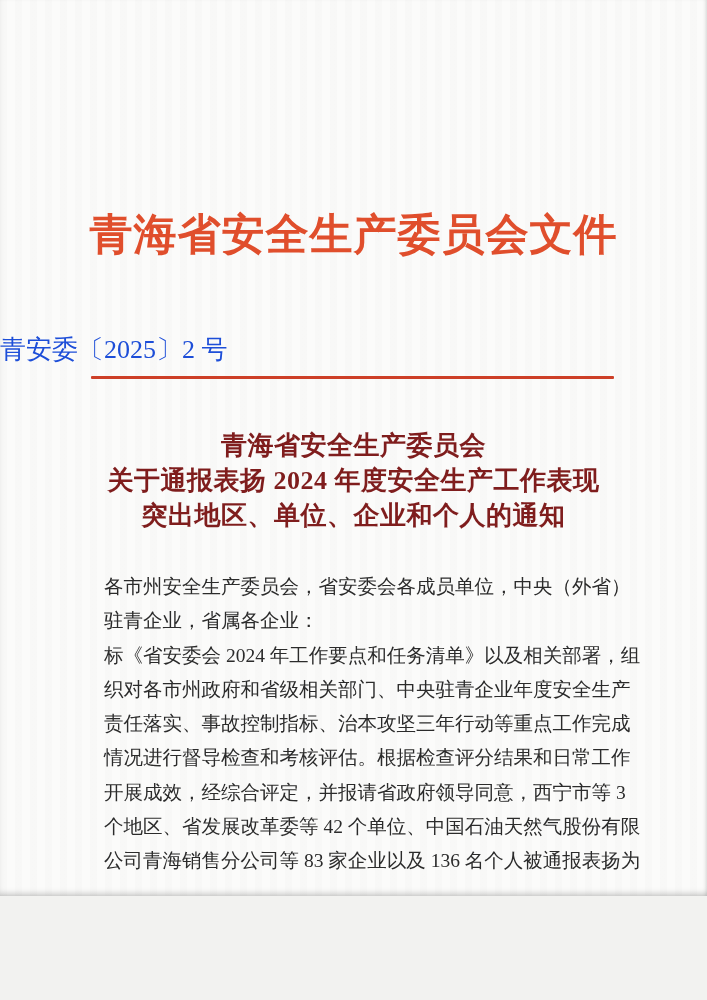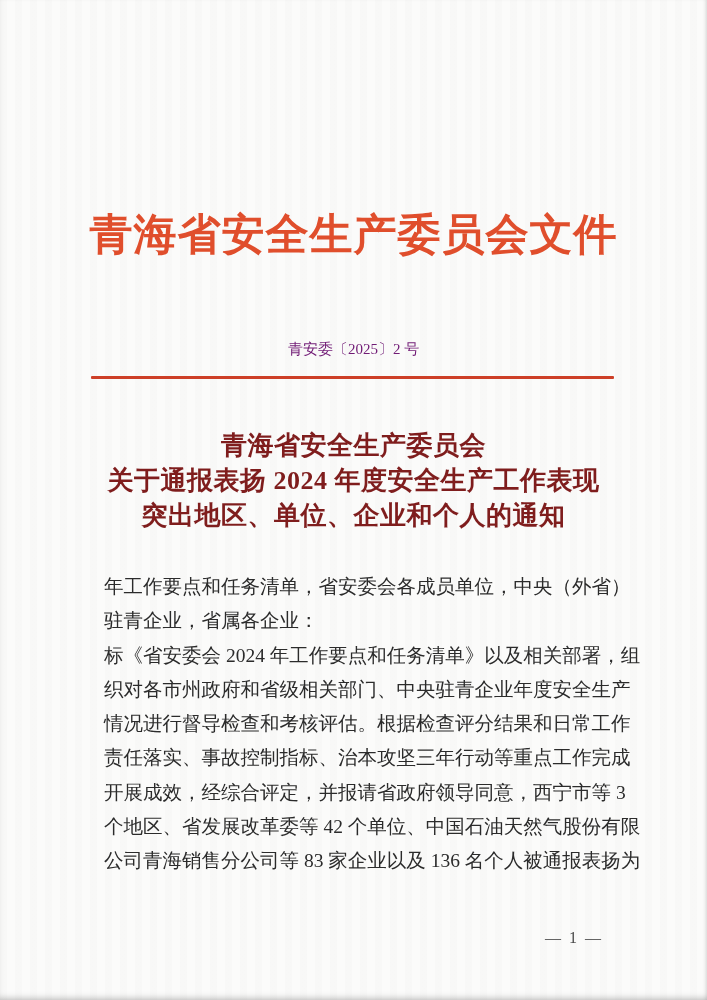--- a/index.html
+++ b/index.html
@@ -4,21 +4,21 @@
 <style>
   html, body {
     margin: 0;
     padding: 0;
     background: #f2f2f0;
     font-family: "Liberation Serif", serif;
   }
   .sheet {
     position: relative;
     width: 707px;
-    height: 1000px;
+    height: 896px;
     margin: 0 auto;
     background: #fbfbfa;
     overflow: hidden;
     box-shadow: inset -3px 0 4px -2px rgba(0,0,0,0.10),
                 inset 0 -5px 6px -3px rgba(0,0,0,0.22);
   }
   
   .sheet::before {
     content: "";
     position: absolute;
@@ -39,24 +39,24 @@
     font-weight: bold;
     letter-spacing: 1px;
     color: #e04e2c;
     font-family: "Liberation Serif", serif;
   }
   .doc-number {
     position: absolute;
     top: 337px;
     left: 0;
     width: 100%;
-    text-align: center;
-    font-size: 15px;
+    text-align: left;
+    font-size: 26px;
     line-height: 25px;
-    color: #701a75;
+    color: #1d4ed8;
   }
   .red-rule {
     position: absolute;
     top: 376px;
     left: 91px;
     width: 523px;
     height: 3px;
     background: #cd3f27;
     border-radius: 1px;
   }
@@ -117,26 +117,26 @@
 
   <div class="red-rule" style="background: rgb(205, 63, 39);"></div>
 
   <div class="doc-title">
     <div>青海省安全生产委员会</div>
     <div>关于通报表扬 2024 年度安全生产工作表现</div>
     <div>突出地区、单位、企业和个人的通知</div>
   </div>
 
   <div class="doc-body">
-    <div class="bline">年工作要点和任务清单，省安委会各成员单位，中央（外省）</div>
+    <div class="bline">各市州安全生产委员会，省安委会各成员单位，中央（外省）</div>
     <div class="bline no-just">驻青企业，省属各企业：</div>
     <div class="bline">标《省安委会 2024 年工作要点和任务清单》以及相关部署，组</div>
     <div class="bline">织对各市州政府和省级相关部门、中央驻青企业年度安全生产</div>
+    <div class="bline">责任落实、事故控制指标、治本攻坚三年行动等重点工作完成</div>
     <div class="bline">情况进行督导检查和考核评估。根据检查评分结果和日常工作</div>
-    <div class="bline">责任落实、事故控制指标、治本攻坚三年行动等重点工作完成</div>
     <div class="bline">开展成效，经综合评定，并报请省政府领导同意，西宁市等 3</div>
     <div class="bline">个地区、省发展改革委等 42 个单位、中国石油天然气股份有限</div>
     <div class="bline">公司青海销售分公司等 83 家企业以及 136 名个人被通报表扬为</div>
   </div>
 
   <div class="page-number">— 1 —</div>
 
 </div>
 
 </body></html>

